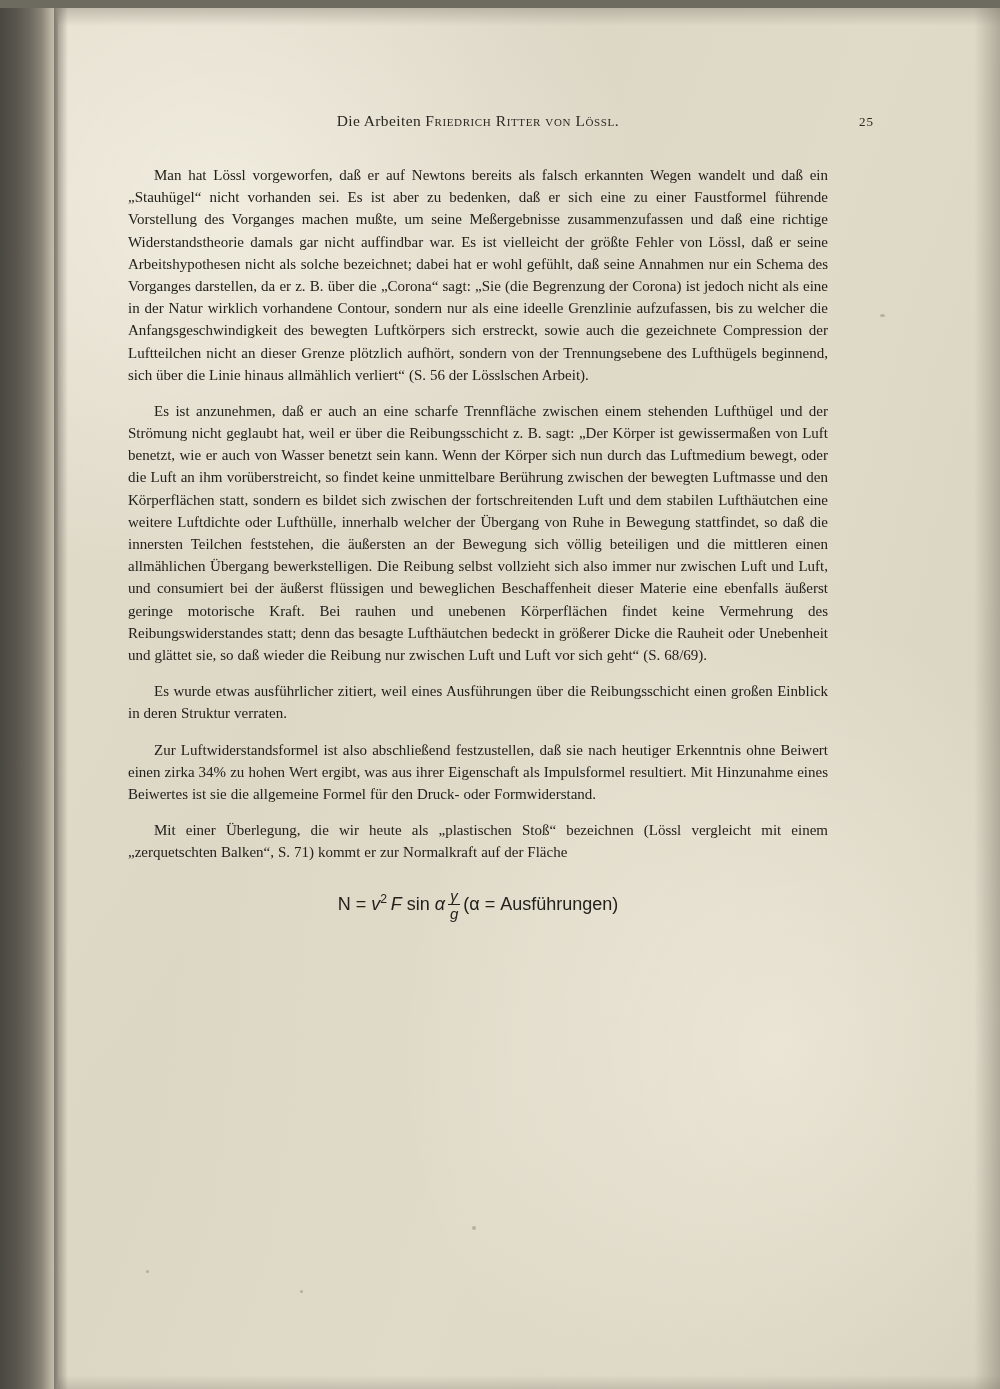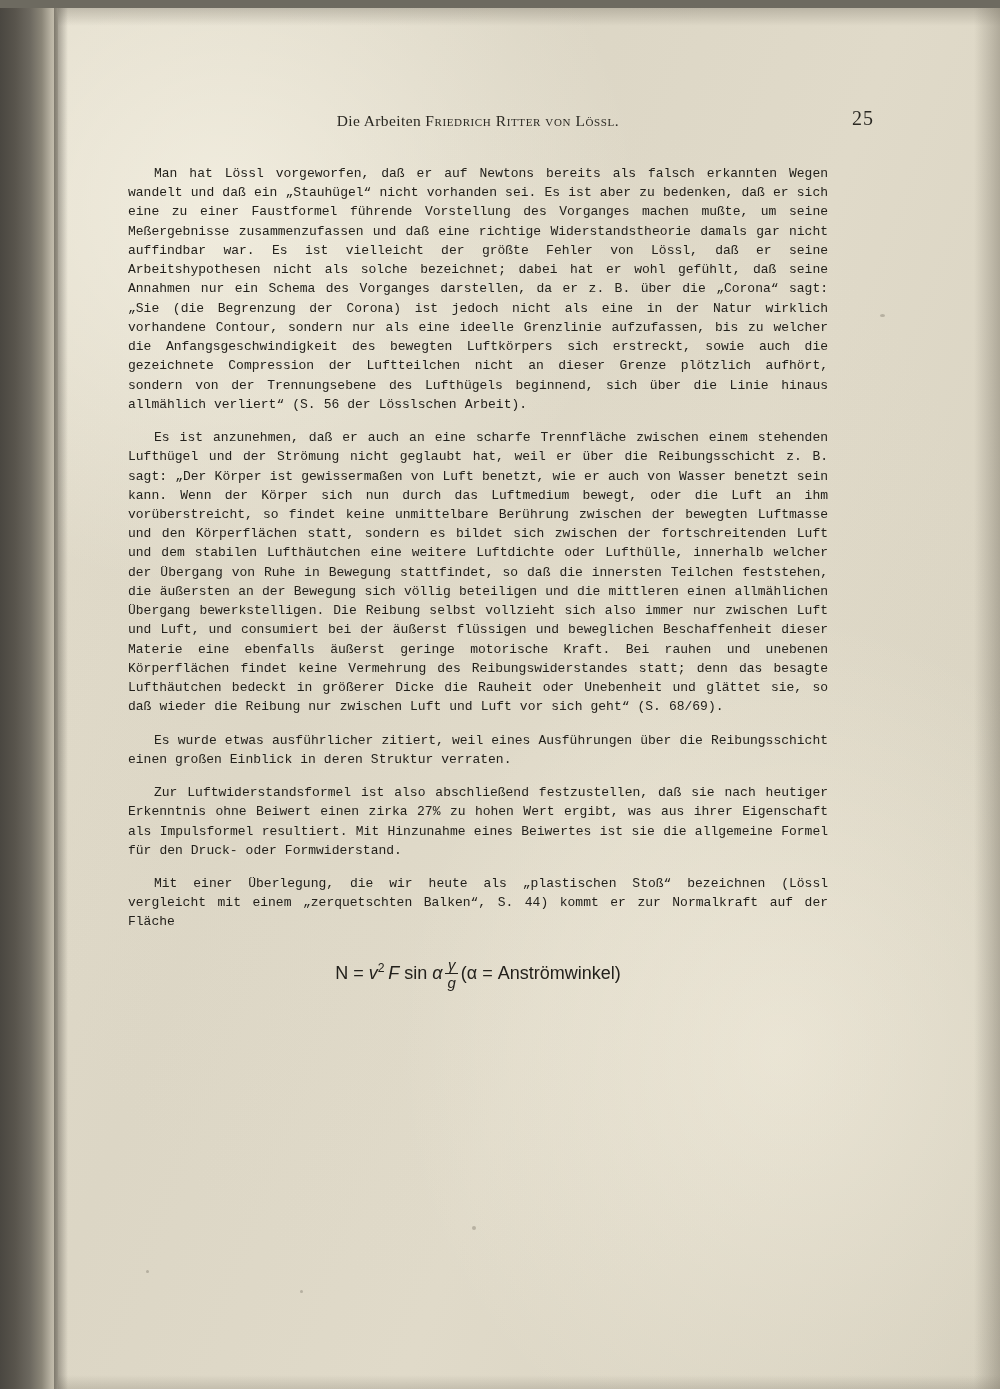--- a/index.html
+++ b/index.html
@@ -89,36 +89,35 @@
   }
   .running-head .title { white-space: nowrap; }
   .smallcaps {
     font-variant: small-caps;
     letter-spacing: 0.6px;
   }
   .folio {
     position: absolute;
     right: -46px;
     bottom: 0;
-    font-size: 20px;
+    font-size: 13px;
     letter-spacing: 1px;
     color: #2a2822;
   }
 
   p.para {
     margin: 0 0 6px 0;
     text-align: justify;
     text-align-last: left;
-    font-size: 13px;
+    font-size: 15px;
     line-height: 1.48;
     text-indent: 26px;
     color: #23211c;
     word-spacing: 0.2px;
     hyphens: manual;
-    font-family: Liberation Mono, monospace;
   }
   p.para.gap { margin-top: 14px; }
 
   .formula {
     margin: 26px 0 0 0;
     text-align: center;
     font-size: 18px;
     font-family: Liberation Sans, sans-serif;
     color: #23211c;
   }
@@ -179,21 +178,21 @@
     <div class="running-head">
       <span class="title">
         <span>Die Arbeiten </span><span class="smallcaps">Friedrich Ritter von Lössl.</span>
       </span>
       <span class="folio">25</span>
     </div>
 
     <p class="para">Man hat Lössl vorgeworfen, daß er auf Newtons bereits als falsch erkannten Wegen wandelt und daß ein „Stauhügel“ nicht vorhanden sei. Es ist aber zu bedenken, daß er sich eine zu einer Faustformel führende Vorstellung des Vorganges machen mußte, um seine Meßergebnisse zusammenzufassen und daß eine richtige Widerstandstheorie damals gar nicht auffindbar war. Es ist vielleicht der größte Fehler von Lössl, daß er seine Arbeitshypothesen nicht als solche bezeichnet; dabei hat er wohl gefühlt, daß seine Annahmen nur ein Schema des Vorganges darstellen, da er z. B. über die „Corona“ sagt: „Sie (die Begrenzung der Corona) ist jedoch nicht als eine in der Natur wirklich vorhandene Contour, sondern nur als eine ideelle Grenzlinie aufzufassen, bis zu welcher die Anfangsgeschwindigkeit des bewegten Luftkörpers sich erstreckt, sowie auch die gezeichnete Compression der Luftteilchen nicht an dieser Grenze plötzlich aufhört, sondern von der Trennungsebene des Lufthügels beginnend, sich über die Linie hinaus allmählich verliert“ (S. 56 der Lösslschen Arbeit).</p>
     <p class="para gap">Es ist anzunehmen, daß er auch an eine scharfe Trennfläche zwischen einem stehenden Lufthügel und der Strömung nicht geglaubt hat, weil er über die Reibungsschicht z. B. sagt: „Der Körper ist gewissermaßen von Luft benetzt, wie er auch von Wasser benetzt sein kann. Wenn der Körper sich nun durch das Luftmedium bewegt, oder die Luft an ihm vorüberstreicht, so findet keine unmittelbare Berührung zwischen der bewegten Luftmasse und den Körperflächen statt, sondern es bildet sich zwischen der fortschreitenden Luft und dem stabilen Lufthäutchen eine weitere Luftdichte oder Lufthülle, innerhalb welcher der Übergang von Ruhe in Bewegung stattfindet, so daß die innersten Teilchen feststehen, die äußersten an der Bewegung sich völlig beteiligen und die mittleren einen allmählichen Übergang bewerkstelligen. Die Reibung selbst vollzieht sich also immer nur zwischen Luft und Luft, und consumiert bei der äußerst flüssigen und beweglichen Beschaffenheit dieser Materie eine ebenfalls äußerst geringe motorische Kraft. Bei rauhen und unebenen Körperflächen findet keine Vermehrung des Reibungswiderstandes statt; denn das besagte Lufthäutchen bedeckt in größerer Dicke die Rauheit oder Unebenheit und glättet sie, so daß wieder die Reibung nur zwischen Luft und Luft vor sich geht“ (S. 68/69).</p>
     <p class="para gap">Es wurde etwas ausführlicher zitiert, weil eines Ausführungen über die Reibungsschicht einen großen Einblick in deren Struktur verraten.</p>
-    <p class="para gap">Zur Luftwiderstandsformel ist also abschließend festzustellen, daß sie nach heutiger Erkenntnis ohne Beiwert einen zirka 27% zu hohen Wert ergibt, was aus ihrer Eigenschaft als Impulsformel resultiert. Mit Hinzunahme eines Beiwertes ist sie die allgemeine Formel für den Druck- oder Formwiderstand.</p>
-    <p class="para gap">Mit einer Überlegung, die wir heute als „plastischen Stoß“ bezeichnen (Lössl vergleicht mit einem „zerquetschten Balken“, S. 44) kommt er zur Normalkraft auf der Fläche</p>
+    <p class="para gap">Zur Luftwiderstandsformel ist also abschließend festzustellen, daß sie nach heutiger Erkenntnis ohne Beiwert einen zirka 34% zu hohen Wert ergibt, was aus ihrer Eigenschaft als Impulsformel resultiert. Mit Hinzunahme eines Beiwertes ist sie die allgemeine Formel für den Druck- oder Formwiderstand.</p>
+    <p class="para gap">Mit einer Überlegung, die wir heute als „plastischen Stoß“ bezeichnen (Lössl vergleicht mit einem „zerquetschten Balken“, S. 71) kommt er zur Normalkraft auf der Fläche</p>
 
     <div class="formula">
-      <span>N = </span><i>v</i><span class="sup">2</span> <i>F</i><span> sin </span><i>α</i><span class="frac"><span class="num">γ</span><span class="den">g</span></span><span>(α = Anströmwinkel)</span>
+      <span>N = </span><i>v</i><span class="sup">2</span> <i>F</i><span> sin </span><i>α</i><span class="frac"><span class="num">γ</span><span class="den">g</span></span><span>(α = Ausführungen)</span>
     </div>
 
   </div>
 </div>
 
 </body></html>

